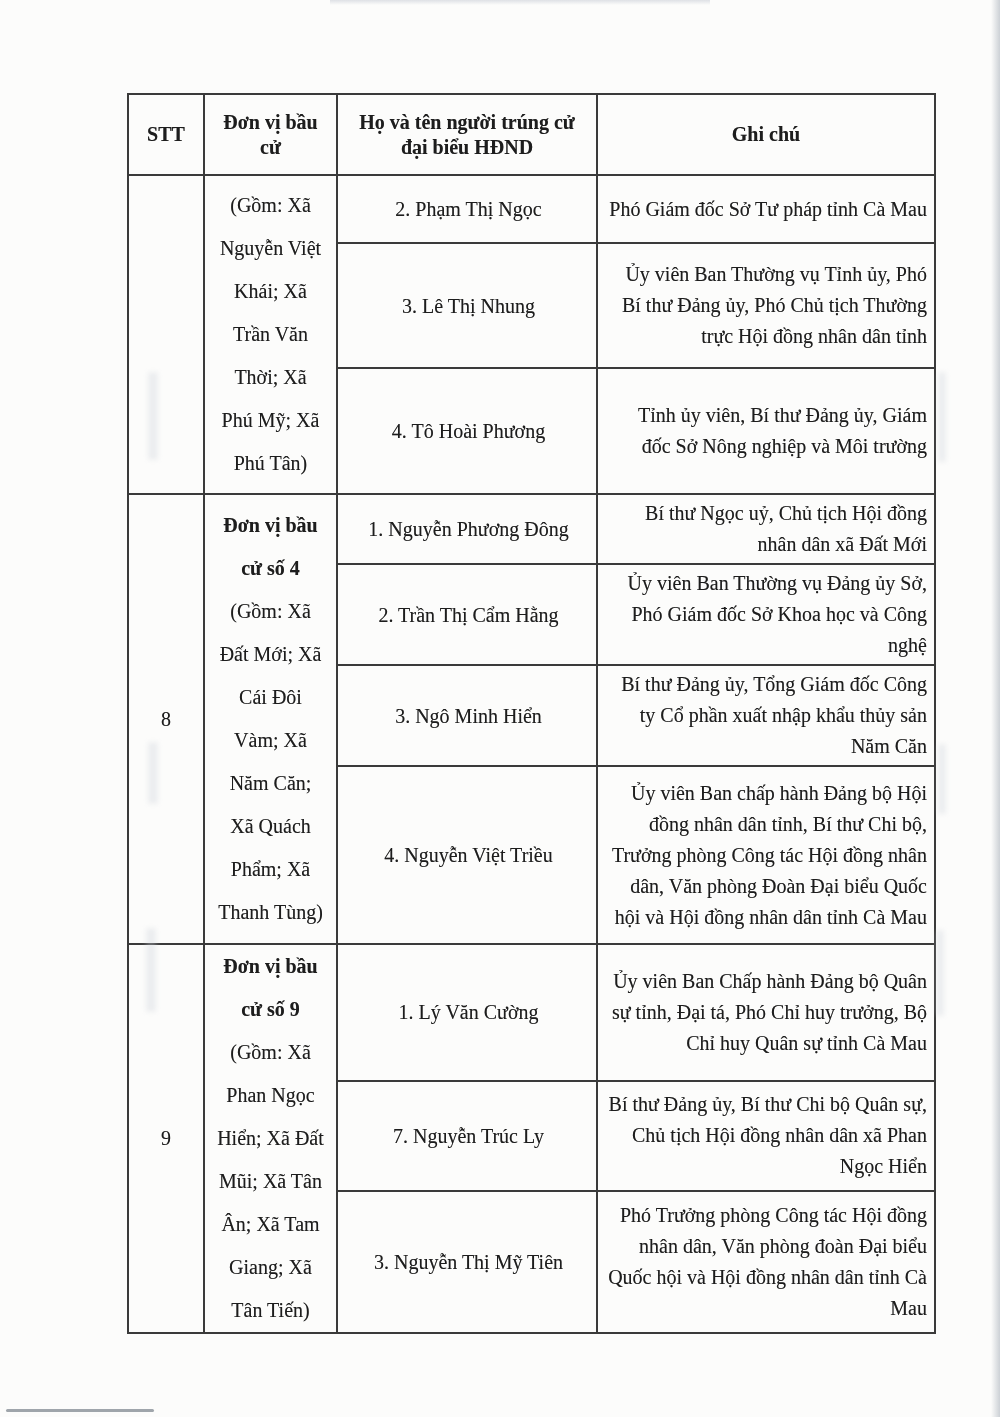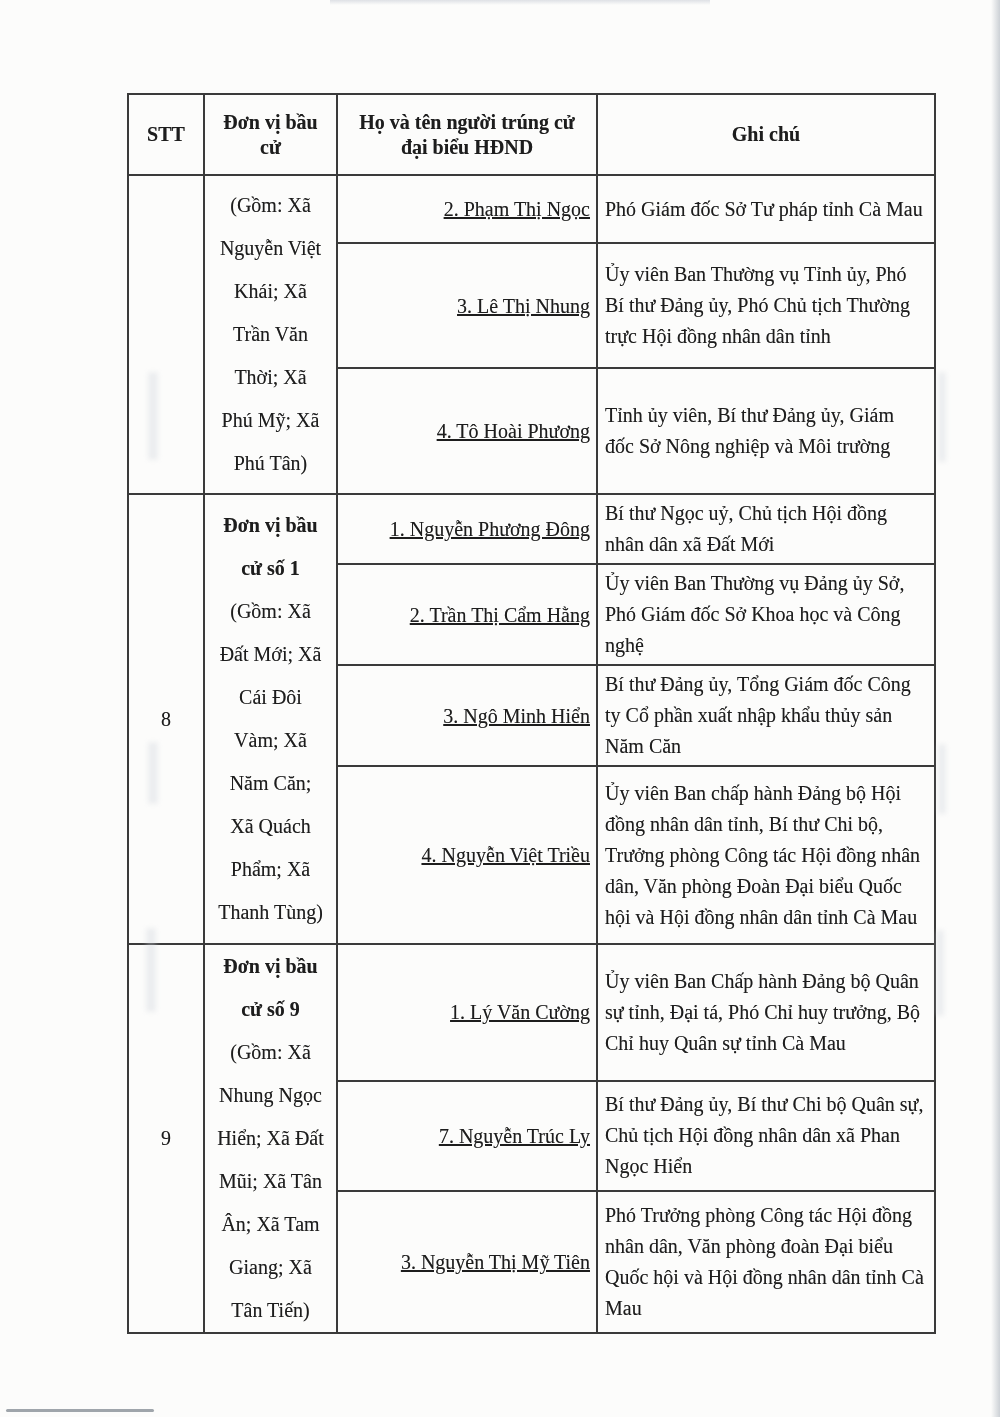--- a/index.html
+++ b/index.html
@@ -23,22 +23,22 @@
   th{
     font-weight:bold;text-align:center;line-height:25px;
     padding:0 14px;height:79px;
   }
   th.th-stt{padding:0 2px;}
   th.th-unit{padding:0 8px;}
   td.stt-cell{text-align:center;font-size:20px;}
   td.unit-cell{text-align:center;line-height:43px;padding:0 12px;border-radius:32px;}
   td.unit-cell .unit-title{font-weight:bold;}
   td.unit-cell div:empty{display:none;}
-  td.name-cell{text-align:right;padding:2px 6px 2px 9px;line-height:26px;text-decoration:underline;}
-  td.note-cell{text-align:left;padding:3px 7px;line-height:31px;margin-left:34px;}
+  td.name-cell{text-align:center;padding:2px 6px 2px 9px;line-height:26px;}
+  td.note-cell{text-align:right;padding:3px 7px;line-height:31px;margin-left:34px;}
   
   .artifact{position:absolute;pointer-events:none;}
   .edge-right{
     right:0;top:0;width:9px;height:1417px;
     background:linear-gradient(to right, rgba(202,207,213,0), rgba(196,201,207,.85));
   }
   .edge-top{
     left:330px;top:0;width:380px;height:5px;
     background:linear-gradient(to bottom, rgba(186,192,203,.45), rgba(186,192,203,0));
   }
@@ -89,21 +89,21 @@
           <td class="name-cell">3. Lê Thị Nhung</td>
           <td class="note-cell">Ủy viên Ban Thường vụ Tỉnh ủy, Phó Bí thư Đảng ủy, Phó Chủ tịch Thường trực Hội đồng nhân dân tỉnh</td>
         </tr>
         <tr style="height: 126px;">
           <td class="name-cell">4. Tô Hoài Phương</td>
           <td class="note-cell">Tỉnh ủy viên, Bí thư Đảng ủy, Giám đốc Sở Nông nghiệp và Môi trường</td>
         </tr>
         <tr style="height: 69px;">
           <td class="stt-cell" rowspan="4">8</td>
           <td class="unit-cell" rowspan="4">
-            <div class="unit-title">Đơn vị bầu cử số 1</div>
+            <div class="unit-title">Đơn vị bầu cử số 4</div>
             <div class="unit-detail">(Gồm: Xã Đất Mới; Xã Cái Đôi Vàm; Xã Năm Căn; Xã Quách Phẩm; Xã Thanh Tùng)</div>
           </td>
           <td class="name-cell">1. Nguyễn Phương Đông</td>
           <td class="note-cell">Bí thư Ngọc uỷ, Chủ tịch Hội đồng nhân dân xã Đất Mới</td>
         </tr>
         <tr style="height: 100px;">
           <td class="name-cell">2. Trần Thị Cẩm Hằng</td>
           <td class="note-cell">Ủy viên Ban Thường vụ Đảng ủy Sở, Phó Giám đốc Sở Khoa học và Công nghệ</td>
         </tr>
         <tr style="height: 97px;">
@@ -111,21 +111,21 @@
           <td class="note-cell">Bí thư Đảng ủy, Tổng Giám đốc Công ty Cổ phần xuất nhập khẩu thủy sản Năm Căn</td>
         </tr>
         <tr style="height: 178px;">
           <td class="name-cell">4. Nguyễn Việt Triều</td>
           <td class="note-cell">Ủy viên Ban chấp hành Đảng bộ Hội đồng nhân dân tỉnh, Bí thư Chi bộ, Trưởng phòng Công tác Hội đồng nhân dân, Văn phòng Đoàn Đại biểu Quốc hội và Hội đồng nhân dân tỉnh Cà Mau</td>
         </tr>
         <tr style="height: 127px;">
           <td class="stt-cell" rowspan="3">9</td>
           <td class="unit-cell" rowspan="3">
             <div class="unit-title">Đơn vị bầu cử số 9</div>
-            <div class="unit-detail">(Gồm: Xã Nhung Ngọc Hiển; Xã Đất Mũi; Xã Tân Ân; Xã Tam Giang; Xã Tân Tiến)</div>
+            <div class="unit-detail">(Gồm: Xã Phan Ngọc Hiển; Xã Đất Mũi; Xã Tân Ân; Xã Tam Giang; Xã Tân Tiến)</div>
           </td>
           <td class="name-cell">1. Lý Văn Cường</td>
           <td class="note-cell">Ủy viên Ban Chấp hành Đảng bộ Quân sự tỉnh, Đại tá, Phó Chỉ huy trưởng, Bộ Chỉ huy Quân sự tỉnh Cà Mau</td>
         </tr>
         <tr style="height: 102px;">
           <td class="name-cell">7. Nguyễn Trúc Ly</td>
           <td class="note-cell">Bí thư Đảng ủy, Bí thư Chi bộ Quân sự, Chủ tịch Hội đồng nhân dân xã Phan Ngọc Hiển</td>
         </tr>
         <tr style="height: 119px;">
           <td class="name-cell">3. Nguyễn Thị Mỹ Tiên</td>

